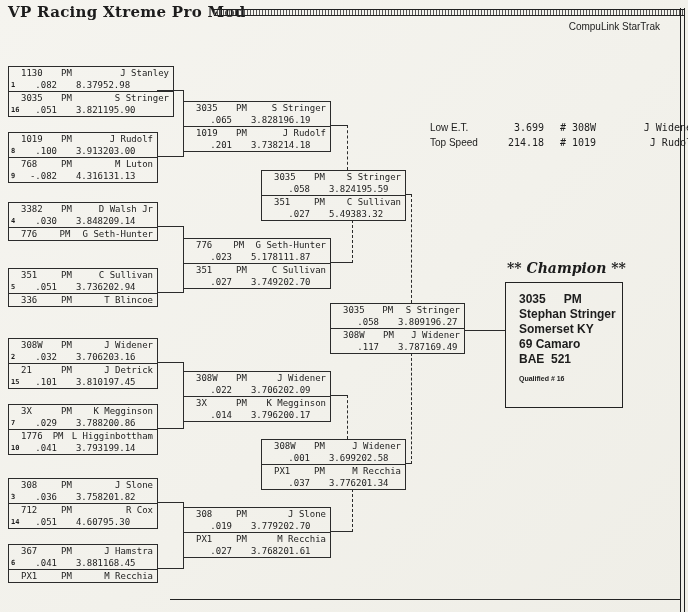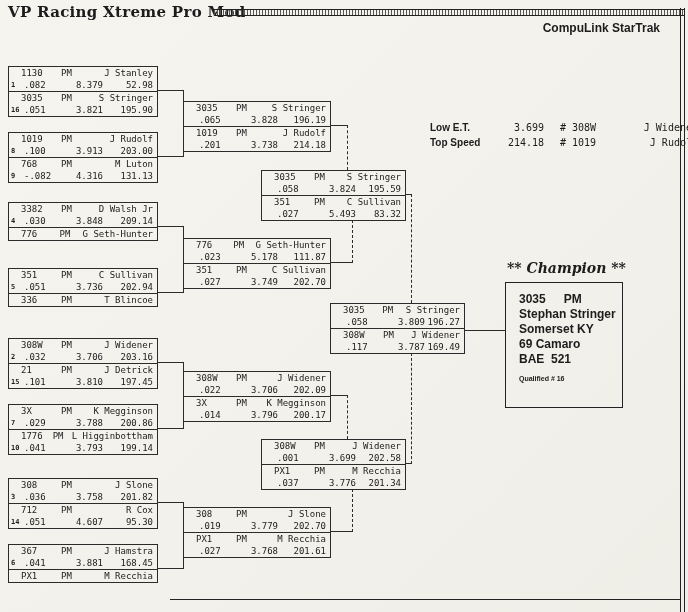--- a/index.html
+++ b/index.html
@@ -1,43 +1,43 @@
 <!DOCTYPE html>
 <html><head>
 <meta charset="utf-8">
 <style>
   html,body{margin:0;padding:0;background:#ddd;}
   .page{position:relative;width:688px;height:612px;background:linear-gradient(135deg,#f5f4ef 0%,#f2f1eb 55%,#efeee7 100%);
         font-family:"DejaVu Sans Mono",monospace;color:#1c1c1c;overflow:hidden;}
   .title{position:absolute;left:8px;top:3px;font-family:"DejaVu Serif",serif;font-weight:bold;font-size:15px;letter-spacing:.3px;}
   .trule{position:absolute;left:214px;right:4px;top:9px;height:5px;border-top:1px solid #222;border-bottom:1px solid #222;
          background:repeating-linear-gradient(90deg,#555 0,#555 1px,transparent 1px,transparent 3px);}
-  .brand{position:absolute;right:28px;top:21px;font-family:"Liberation Sans",sans-serif;font-size:12px;font-weight:bold;}
+  .brand{position:absolute;right:28px;top:21px;font-family:"Liberation Sans",sans-serif;font-size:10px;font-weight:normal;}
   .rborder{position:absolute;right:3px;top:8px;bottom:0;width:3px;border-left:1px solid #222;border-right:1px solid #222;}
   .brule{position:absolute;left:170px;right:7px;top:599px;height:1px;background:#222;}
 
   .match{position:absolute;}
   .entry{border:1px solid #2b2b2b;}
   .entry + .entry{margin-top:-1px;}
   .row{display:flex;height:12px;line-height:12px;font-size:9px;white-space:nowrap;}
   .car{width:40px;padding-left:12px;}
   .cls{width:24px;}
   .drv{flex:1;text-align:right;padding-right:4px;}
   .seed{width:13px;font-size:7px;font-weight:bold;padding-left:2px;}
-  .rt{width:33px;}
+  .rt{width:33px;text-align:right;}
   .et{width:46px;text-align:right;}
-  .mph{flex:1;text-align:right;padding-right:4px;}
+  .mph{flex:1;text-align:left;padding-right:4px;}
 
   .hline{position:absolute;height:1px;background:#2b2b2b;}
   .vsolid{position:absolute;width:1px;background:#2b2b2b;}
   .vdash{position:absolute;width:0;border-left:1px dashed #2b2b2b;}
 
   .leaders{position:absolute;left:430px;top:120px;font-size:10px;}
   .lrow{display:flex;height:15px;line-height:15px;}
-  .llabel{width:66px;font-family:"Liberation Sans",sans-serif;font-weight:bold;font-size:10px;}
+  .llabel{width:66px;font-family:"Liberation Sans",sans-serif;font-weight:normal;font-size:10px;}
   .lval{width:48px;text-align:right;}
   .lcar{width:60px;padding-left:16px;}
   .ldrv{width:78px;text-align:right;}
 
   .champ-label{position:absolute;left:507px;top:260px;font-family:"DejaVu Serif",serif;font-style:italic;font-weight:bold;font-size:14px;}
   .champ-box{position:absolute;left:505px;top:282px;width:118px;height:126px;border:1px solid #222;box-sizing:border-box;
              padding:9px 0 0 13px;font-family:"Liberation Sans",sans-serif;font-weight:bold;font-size:12px;line-height:15px;}
   .champ-cls{margin-left:18px;}
   .champ-q{font-size:7px;margin-top:4px;}
 </style>
@@ -45,21 +45,21 @@
 <body>
 
 <div class="page">
 
   <div class="title">VP Racing Xtreme Pro Mod</div>
   <div class="trule"></div>
   <div class="brand">CompuLink StarTrak</div>
   <div class="rborder"></div>
   <div class="brule"></div>
 
-  <div class="match" style="left:8px;top:66px;width:150px">
+  <div class="match" style="left:8px;top:66px;width:166px">
       <div class="entry">
         <div class="row">
           <span class="car">1130</span>
           <span class="cls">PM</span>
           <span class="drv">J Stanley</span>
         </div>
         <div class="row">
           <span class="seed">1</span>
           <span class="rt">.082</span>
           <span class="et">8.379</span>

